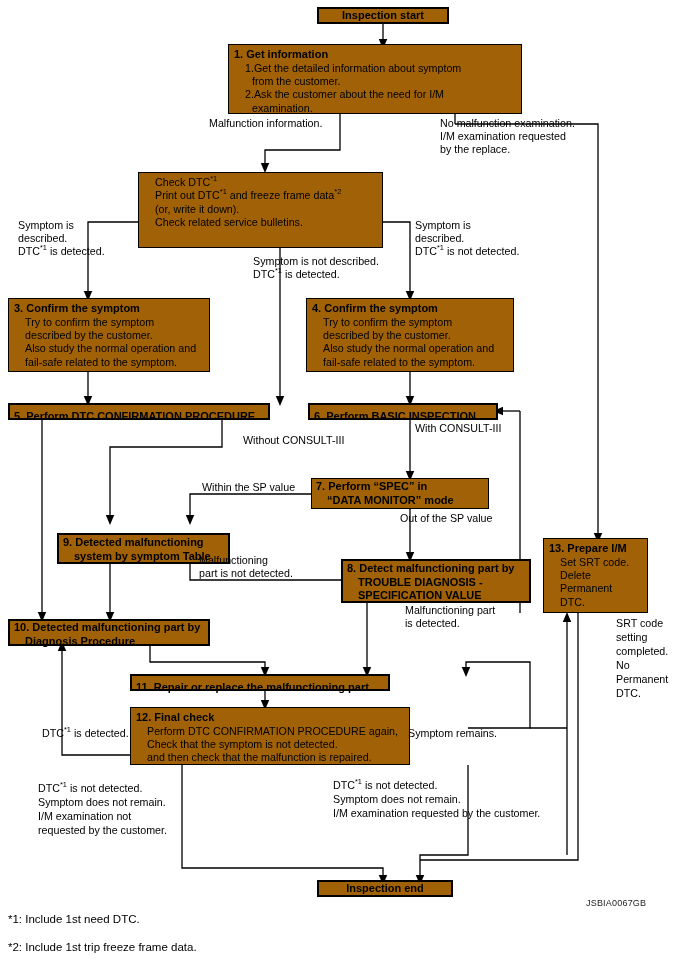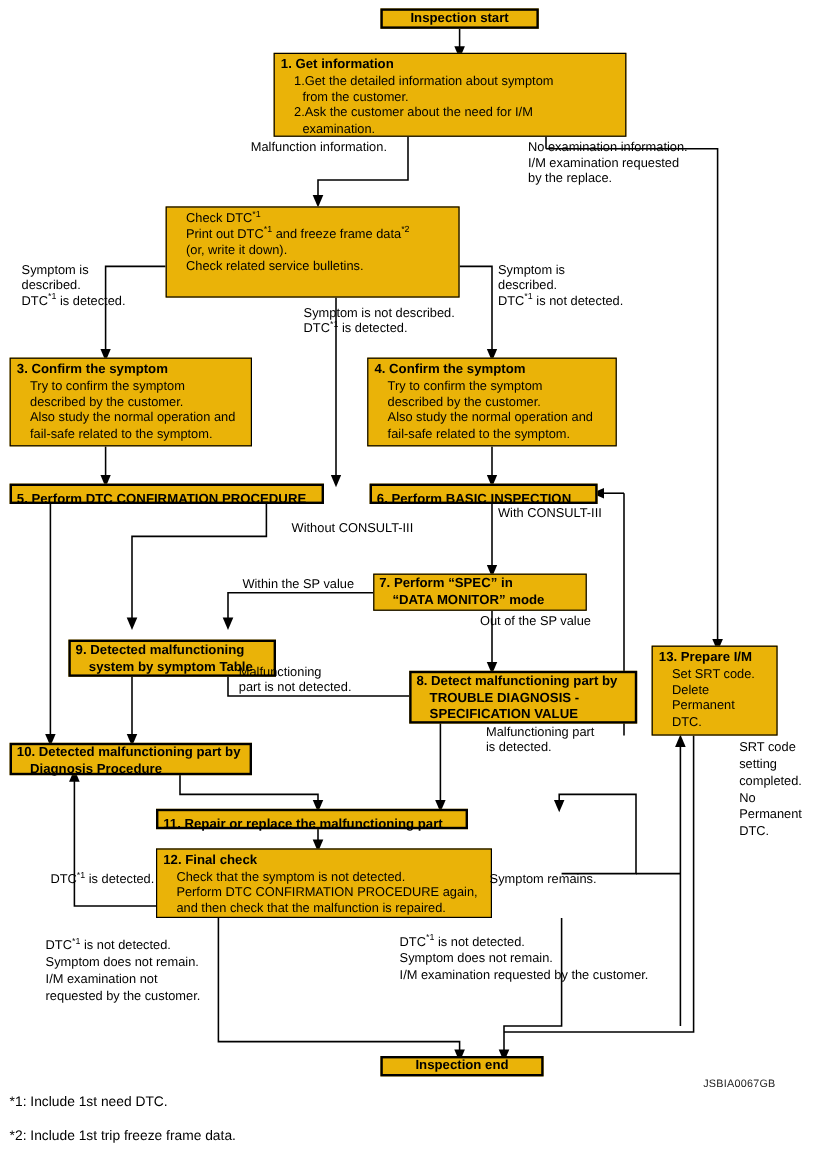--- a/index.html
+++ b/index.html
@@ -1,20 +1,20 @@
 <!DOCTYPE html>
 <html><head>
 <meta charset="utf-8">
 <style>
   html,body{margin:0;padding:0;background:#fff;}
   body{width:679px;height:968px;position:relative;
        font-family:"Liberation Sans","DejaVu Sans",sans-serif;color:#000;}
   #stage{position:relative;width:679px;height:968px;overflow:hidden;}
   svg#wires{position:absolute;left:0;top:0;width:679px;height:968px;}
-  .box{position:absolute;box-sizing:border-box;border:1.4px solid #000;background:#eab308;padding-left:48px;}
+  .box{position:absolute;box-sizing:border-box;border:1.4px solid #000;background:#a16207;padding-left:48px;}
   .box.thick{border-width:2px;}
   .box .t{position:absolute;left:0;top:0;width:100%;height:100%;
           box-sizing:border-box;padding:3px 5px;}
   .ttl{font-weight:bold;font-size:11px;line-height:13.5px;white-space:nowrap;}
   .ln{font-size:10.7px;line-height:13.4px;white-space:nowrap;}
   .ind{padding-left:11px;}
   .ind2{padding-left:18px;}
   .ctr{text-align:center;font-weight:bold;font-size:11px;line-height:13.5px;}
   .lbl{position:absolute;font-size:10.7px;line-height:13.4px;white-space:nowrap;}
   sup{font-size:7.4px;vertical-align:super;line-height:0;font-weight:inherit;}
@@ -101,21 +101,21 @@
       <div class="ttl">1. Get information</div>
       <div class="ln ind">1.Get the detailed information about symptom</div>
       <div class="ln ind2">from the customer.</div>
       <div class="ln ind">2.Ask the customer about the need for I/M</div>
       <div class="ln ind2">examination.</div>
     </div>
   </div>
 
   <span class="lbl" style="left:209px;top:117px;">Malfunction information.</span>
 
-  <span class="lbl" style="left:440px;top:117px;">No examination information.</span>
+  <span class="lbl" style="left:440px;top:117px;">No malfunction examination.</span>
   <span class="lbl" style="left:440px;top:130px;">I/M examination requested</span>
   <span class="lbl" style="left:440px;top:143px;">by the replace.</span>
 
   <div class="box" style="left:138px;top:172px;width:245px;height:76px;">
     <div class="t">
       <div class="ln ind">Check DTC<sup>*1</sup></div>
       <div class="ln ind">Print out DTC<sup>*1</sup> and freeze frame data<sup>*2</sup></div>
       <div class="ln ind">(or, write it down).</div>
       <div class="ln ind">Check related service bulletins.</div>
     </div>
@@ -218,22 +218,22 @@
     </div>
   </div>
 
   <div class="box thick" style="left:130px;top:674px;width:260px;height:17px;">
     <div class="t" style="padding:1px 4px;"><span class="ttl">11. Repair or replace the malfunctioning part</span></div>
   </div>
 
   <div class="box" style="left:130px;top:707px;width:280px;height:58px;">
     <div class="t">
       <div class="ttl">12. Final check</div>
+      <div class="ln ind">Perform DTC CONFIRMATION PROCEDURE again,</div>
       <div class="ln ind">Check that the symptom is not detected.</div>
-      <div class="ln ind">Perform DTC CONFIRMATION PROCEDURE again,</div>
       <div class="ln ind">and then check that the malfunction is repaired.</div>
     </div>
   </div>
 
   <span class="lbl" style="left:42px;top:727px;">DTC<sup>*1</sup> is detected.</span>
   <span class="lbl" style="left:408px;top:727px;">Symptom remains.</span>
 
   <span class="lbl" style="left:38px;top:782px;">DTC<sup>*1</sup> is not detected.</span>
   <span class="lbl" style="left:38px;top:796px;">Symptom does not remain.</span>
   <span class="lbl" style="left:38px;top:810px;">I/M examination not</span>

